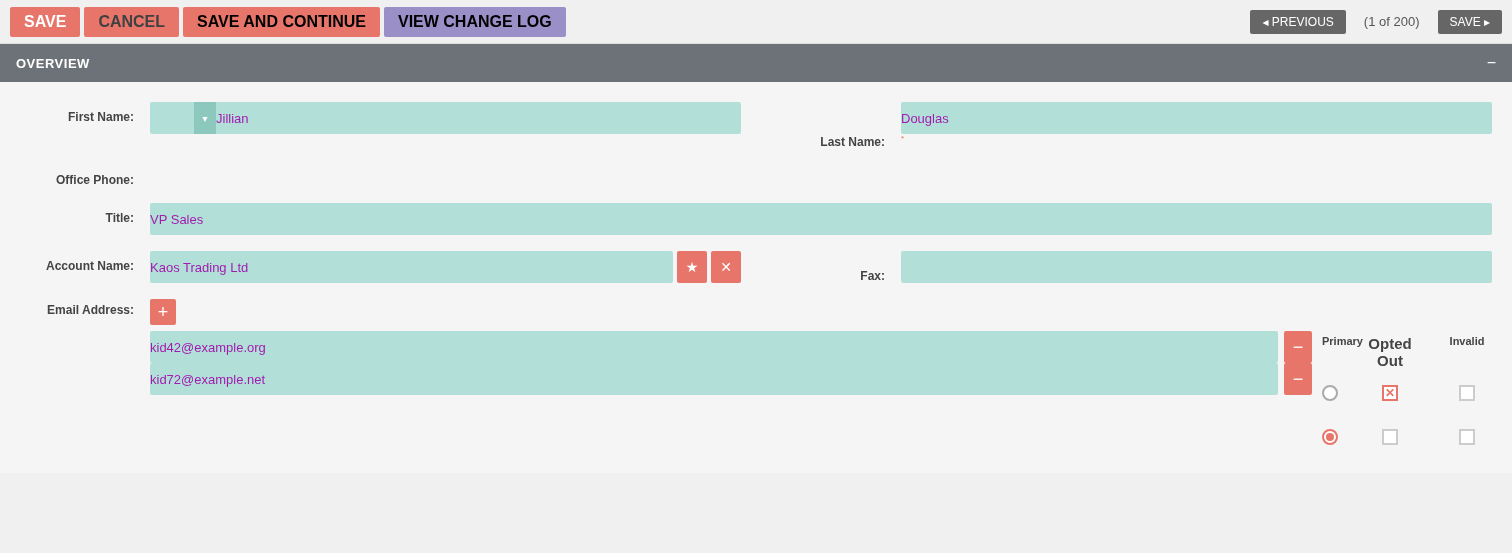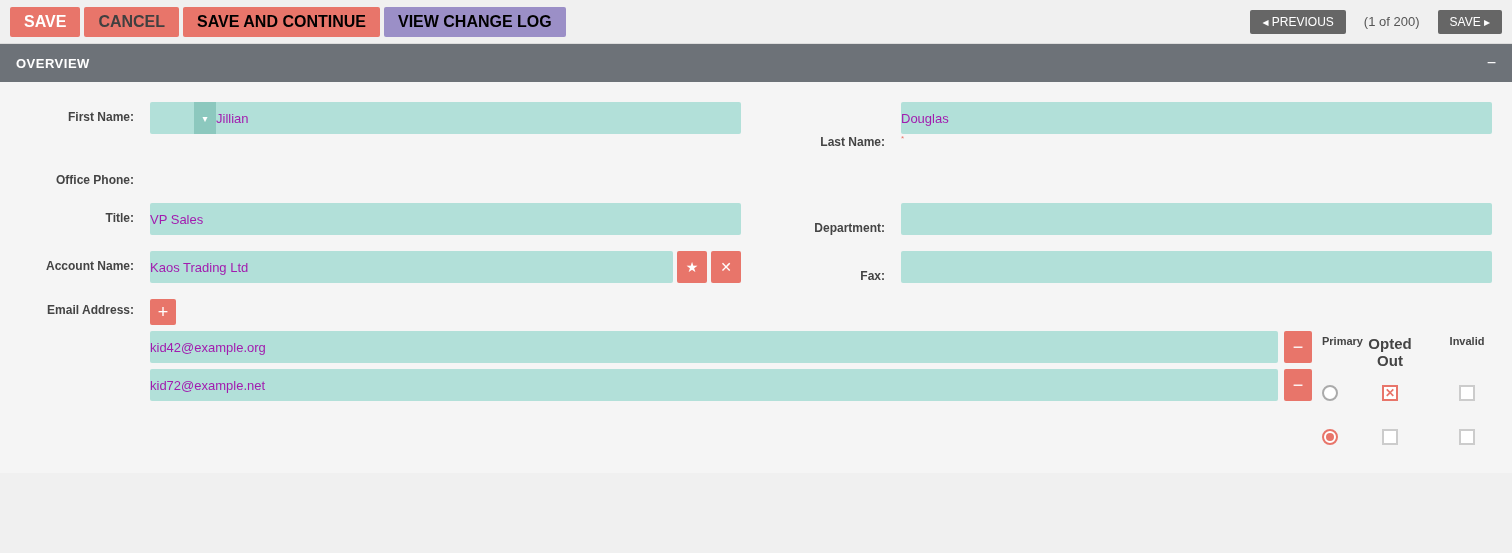--- a/index.html
+++ b/index.html
@@ -87,21 +87,21 @@
     .btn-icon-x { background: #e8756a; }
 
     
     .email-section { margin-bottom: 0; }
     .email-add-btn {
       background: #e8756a; color: #fff; border: none; cursor: pointer;
       width: 26px; height: 26px; border-radius: 2px; font-size: 18px;
       display: flex; align-items: center; justify-content: center;
       margin-bottom: 6px;
     }
-    .email-row { display: flex; align-items: flex-end; gap: 6px; margin-bottom: 6px; border-radius: 16px; }
+    .email-row { display: flex; align-items: flex-end; gap: 6px; margin-bottom: 0; border-radius: 16px; }
     .email-input-wrap { flex: 1; }
     .btn-remove-email {
       background: #e8756a; color: #fff; border: none; cursor: pointer;
       width: 28px; height: 32px; border-radius: 2px; font-size: 18px;
       display: flex; align-items: center; justify-content: center; flex-shrink: 0;
     }
     .radio-circle {
       width: 16px; height: 16px; border-radius: 50%; border: 2px solid #aaa;
       display: flex; align-items: center; justify-content: center; cursor: pointer;
       background: #fff;
@@ -172,26 +172,20 @@
     </div>
   </div>
 
   <div class="form-row">
     <div class="form-col-left">
       <div class="field-label">Title:</div>
       <div class="field-input-wrap">
         <input class="teal-input" type="text" value="VP Sales" style="">
       </div>
     </div>
-    <div class="form-col-right" style="padding-left:30px;">
-      <div class="field-label">Department:</div>
-      <div class="field-input-wrap">
-        <input class="teal-input" type="text" value="" style="">
-      </div>
-    </div>
   </div>
 
   <div class="form-row">
     <div class="form-col-left">
       <div class="field-label">Account Name:</div>
       <div class="field-input-wrap">
         <div class="account-name-wrap">
           <input class="teal-input account-input" type="text" value="Kaos Trading Ltd" style="">
           <button class="btn-icon btn-icon-star" title="Select">
             <span>★</span>

